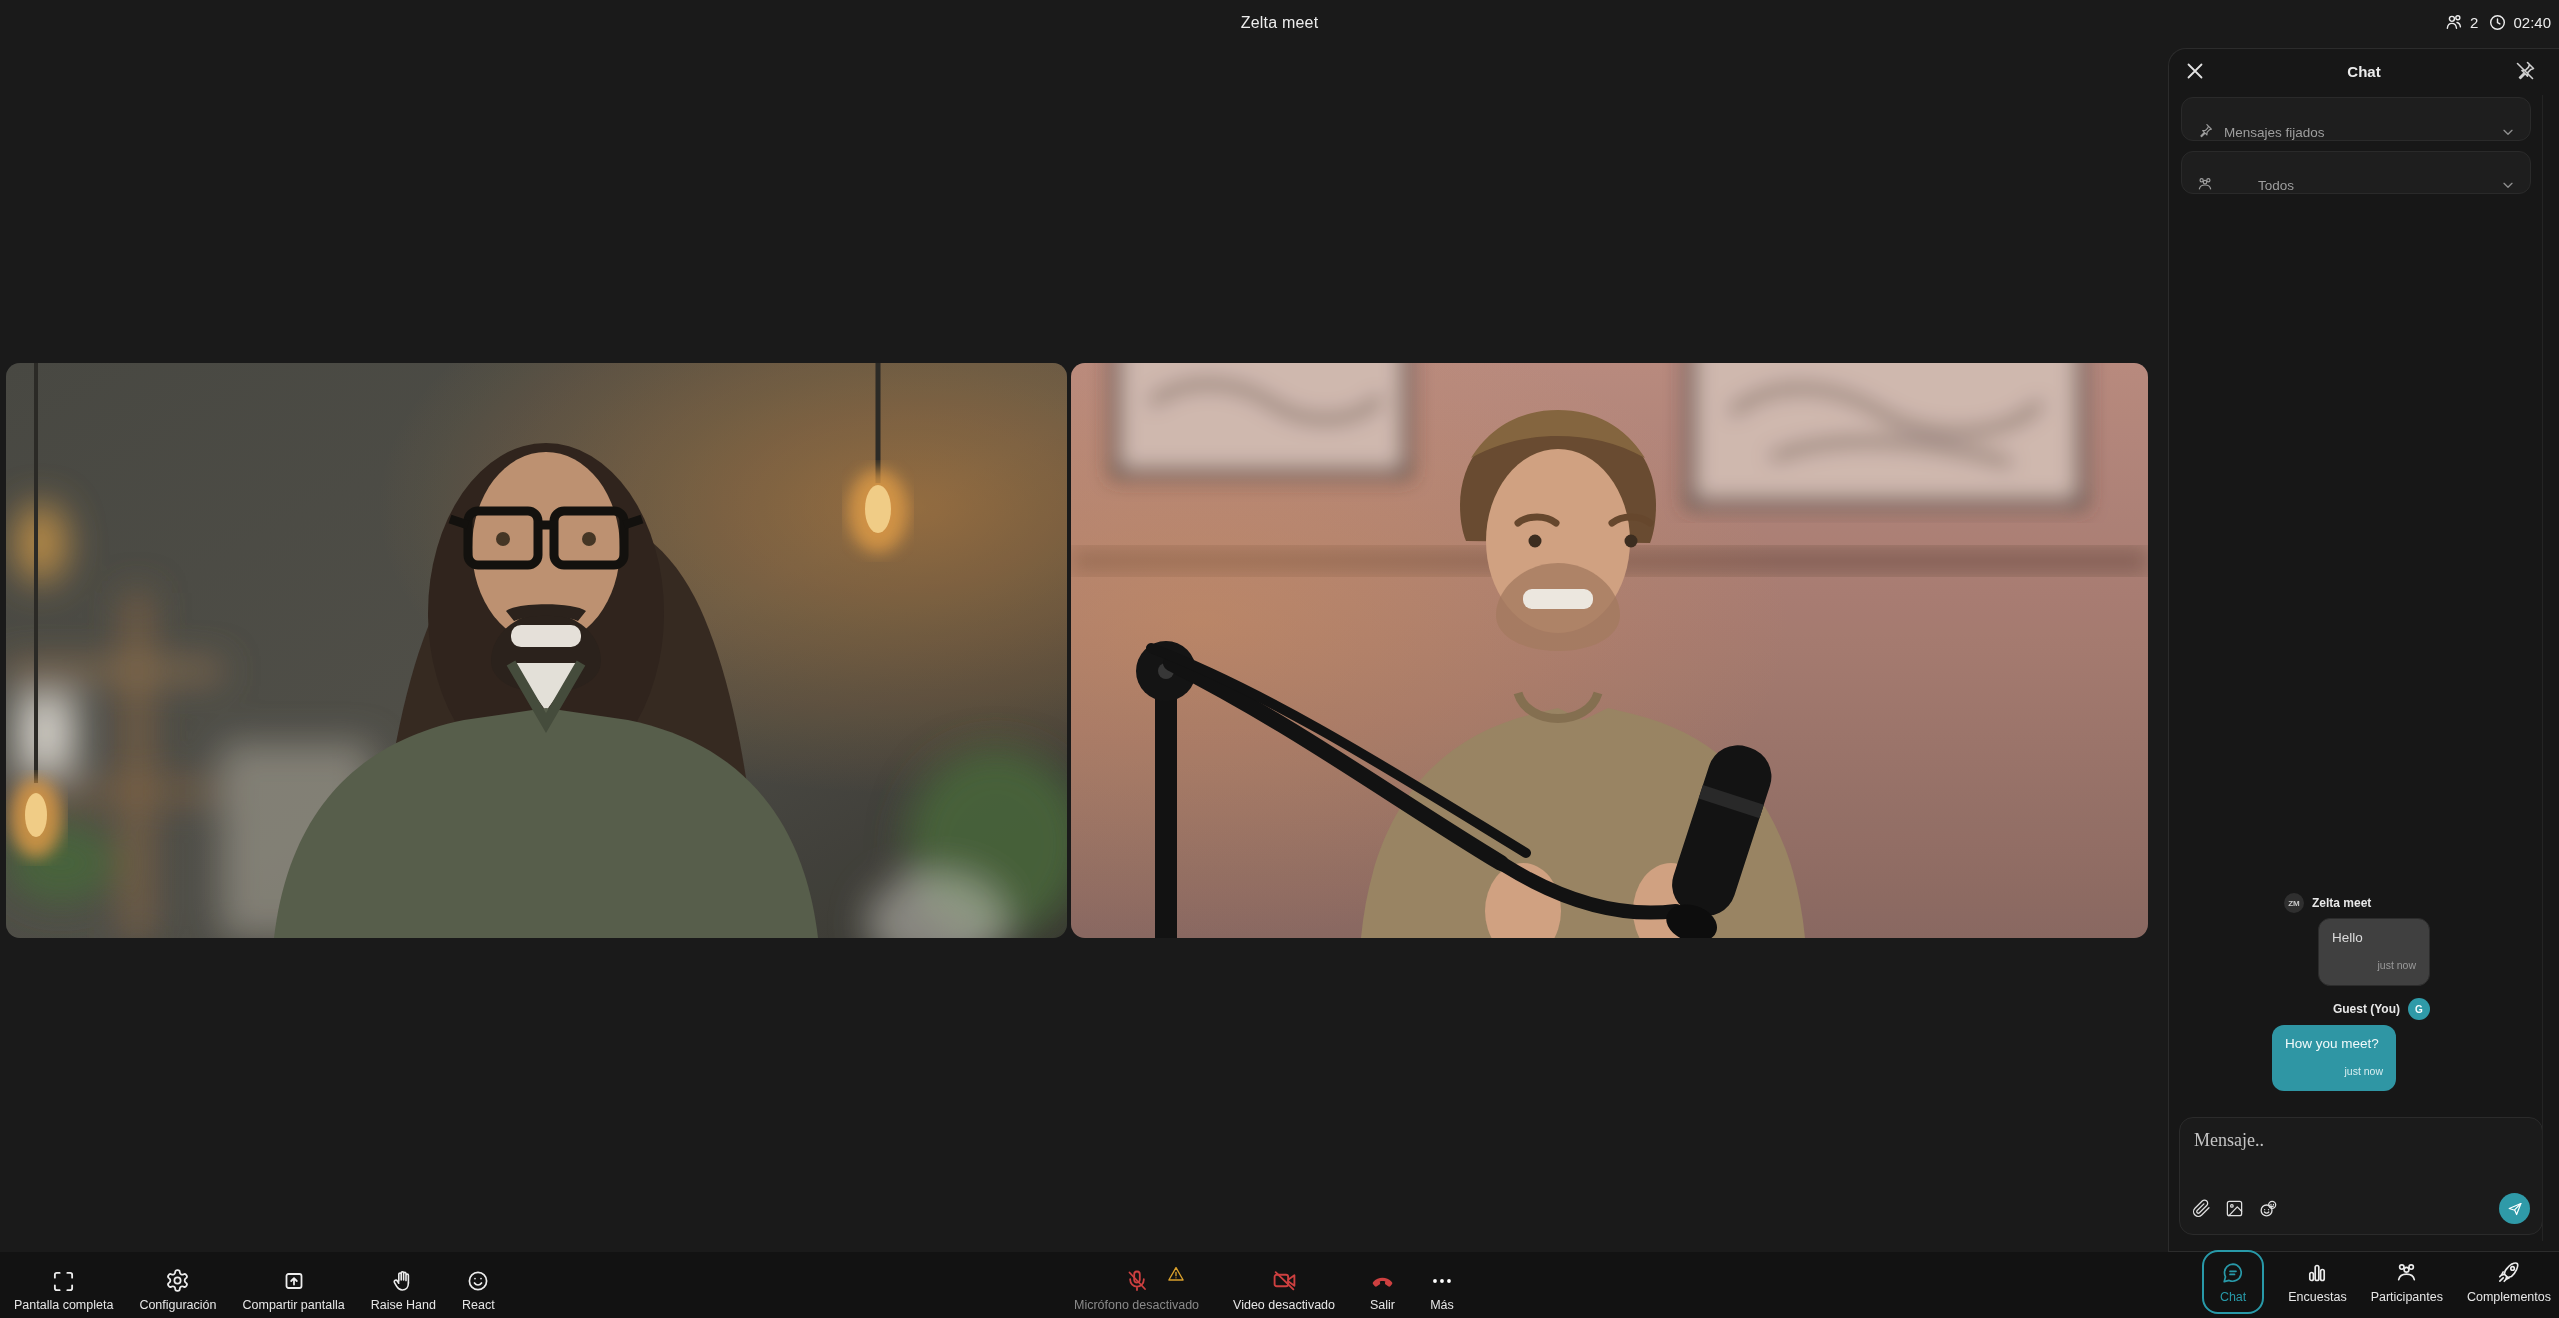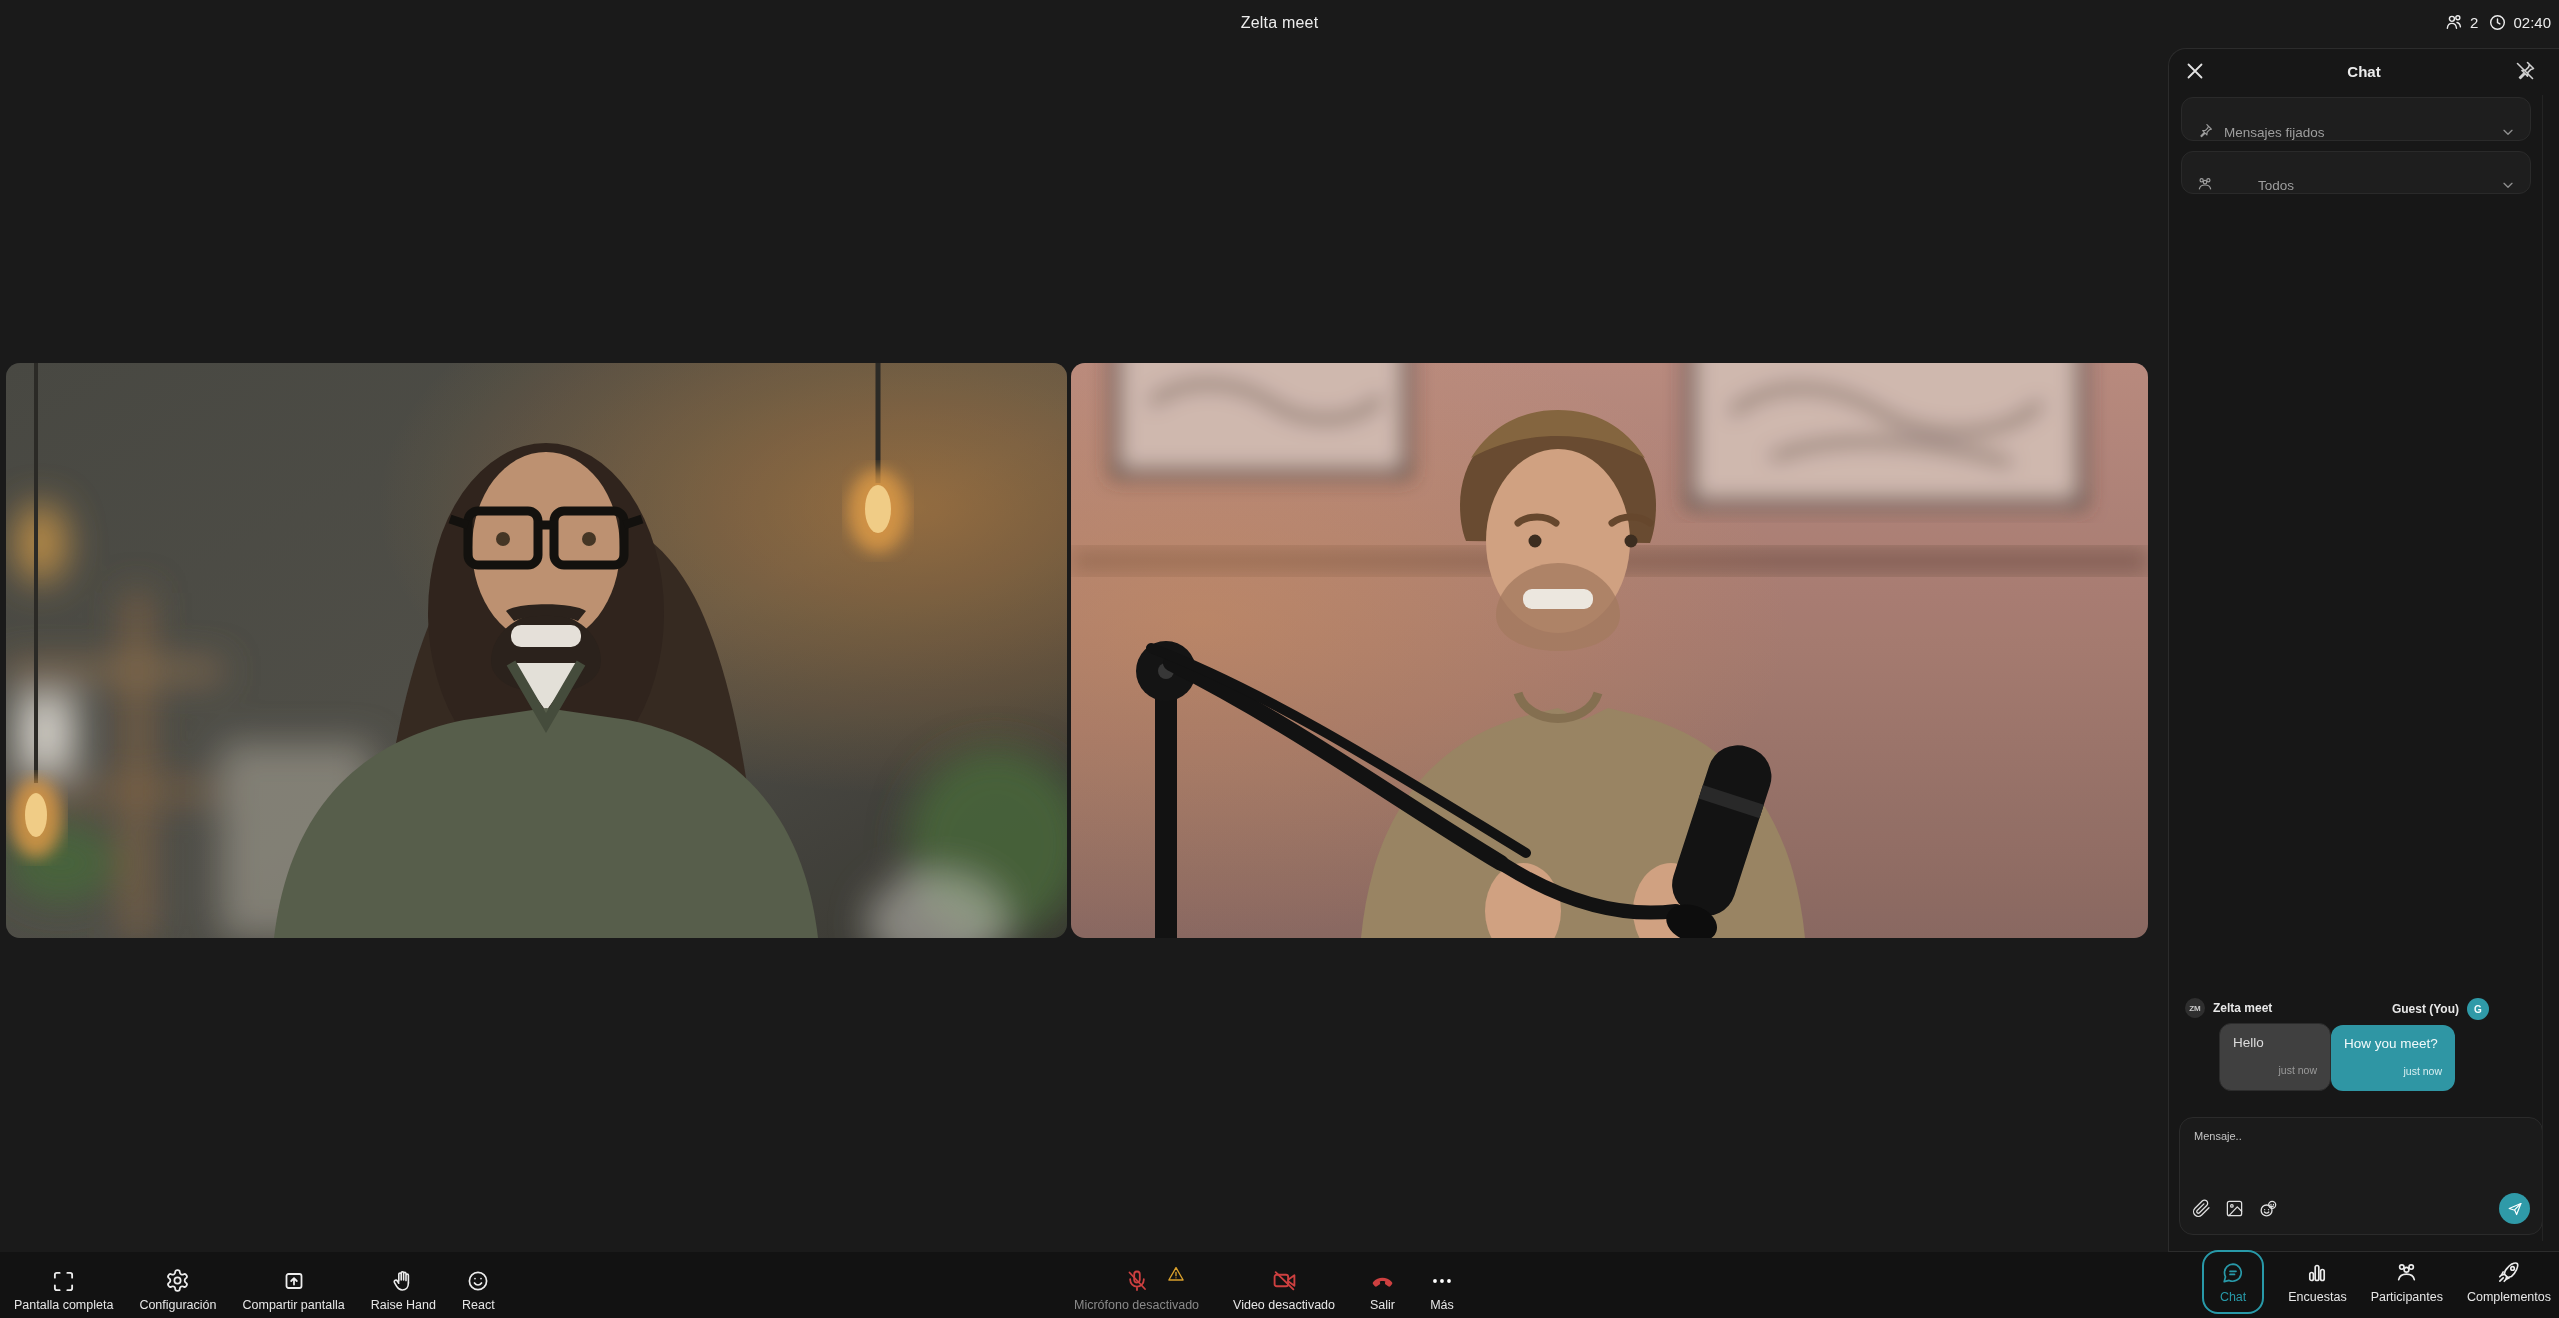--- a/index.html
+++ b/index.html
@@ -35,40 +35,40 @@
   .panel-close{position:absolute;left:14px;top:10px;width:24px;height:24px;cursor:pointer;color:#e2e2e2;}
   .panel-unpin{position:absolute;right:22px;top:10px;width:24px;height:24px;cursor:pointer;color:#cfcfcf;}
   .drop{position:absolute;left:12px;width:350px;height:44px;border-radius:12px;
     background:#1e1e1e;border:1px solid #2a2a2a;box-sizing:border-box;
     display:flex;align-items:flex-end;gap:10px;padding:0 14px;color:#9e9e9e;font-size:13.5px;}
   .drop-1{top:48px;}
   .drop-2{top:102px;height:43px;gap:44px;}
   .drop .grow{flex:1;}
   .drop .chev{color:#8f8f8f;}
 
-  .messages{position:absolute;left:16px;right:30px;bottom:160px;display:flex;flex-direction:row;align-items:center;}
+  .messages{position:absolute;left:16px;right:30px;bottom:160px;display:flex;flex-direction:column;gap:12px;align-items:center;}
   .msg{display:flex;flex-direction:column;}
   .msg .who{display:flex;align-items:center;gap:8px;font-size:12px;font-weight:bold;color:#e8e8e8;}
   .avatar{border-radius:50%;display:flex;align-items:center;justify-content:center;font-weight:bold;}
   .avatar-zm{width:20px;height:20px;background:#2f2f2f;color:#c9c9c9;font-size:8px;}
   .avatar-g{width:22px;height:22px;background:#2f9aa8;color:#f4fbfc;font-size:10px;}
   .bubble{border-radius:12px;margin-top:5px;padding:11px 13px 9px;box-sizing:border-box;
     display:flex;flex-direction:column;font-size:13.5px;}
   .bubble .time{font-size:10.5px;margin-top:14px;align-self:flex-end;}
   .msg-left .bubble{background:#404040;border:1px solid #2c2c2c;color:#dcdcdc;
     margin-left:34px;width:112px;min-height:68px;align-self:flex-start;}
   .msg-left .time{color:#9a9a9a;}
   .msg-right{align-items:flex-end;padding-right:12px;}
   .msg-right .bubble{background:#2f96a4;color:#f2fafb;margin-right:34px;width:124px;min-height:66px;}
   .msg-right .time{color:#d9eef1;}
 
   .composer{position:absolute;left:10px;right:16px;bottom:16px;height:118px;border-radius:14px;
     background:#1b1b1b;border:1px solid #2b2b2b;box-sizing:border-box;padding:10px 12px;}
   .composer textarea{width:100%;height:52px;background:transparent;border:none;outline:none;resize:none;
-    color:#e6e6e6;font-size:11px;font-family:Liberation Sans, sans-serif;}
+    color:#e6e6e6;font-size:18px;font-family:Liberation Serif, serif;}
   .composer textarea::placeholder{color:#c4c4c4;}
   .composer-row{position:absolute;left:12px;right:12px;bottom:10px;display:flex;align-items:center;gap:14px;}
   .composer-row .spacer{flex:1;}
   .cicon{color:#e0e0e0;cursor:pointer;}
   .send-btn{width:31px;height:31px;border-radius:50%;background:#2f9aa8;display:flex;
     align-items:center;justify-content:center;cursor:pointer;color:#ffffff;}
 
   
   .bottombar{position:absolute;left:0;right:0;bottom:0;height:66px;background:#121212;}
   .tgroup{position:absolute;bottom:6px;display:flex;align-items:flex-end;}

